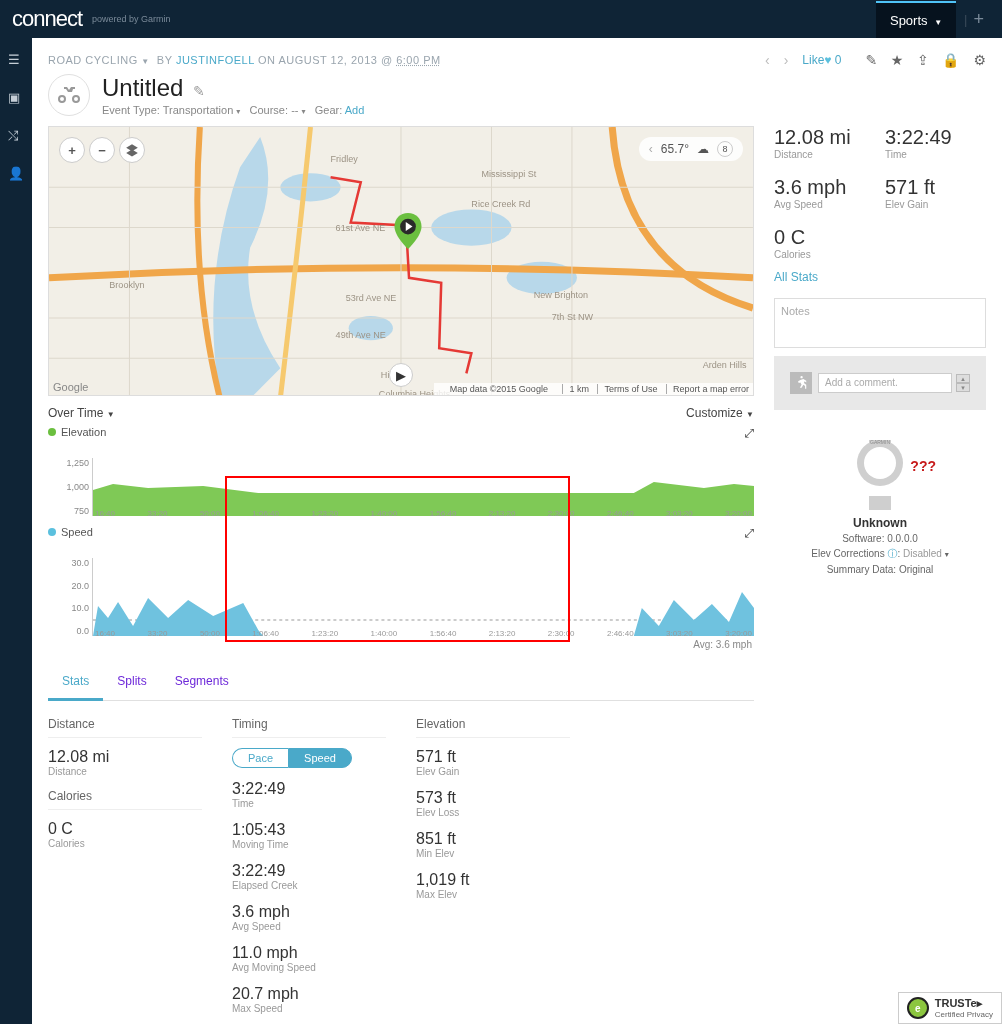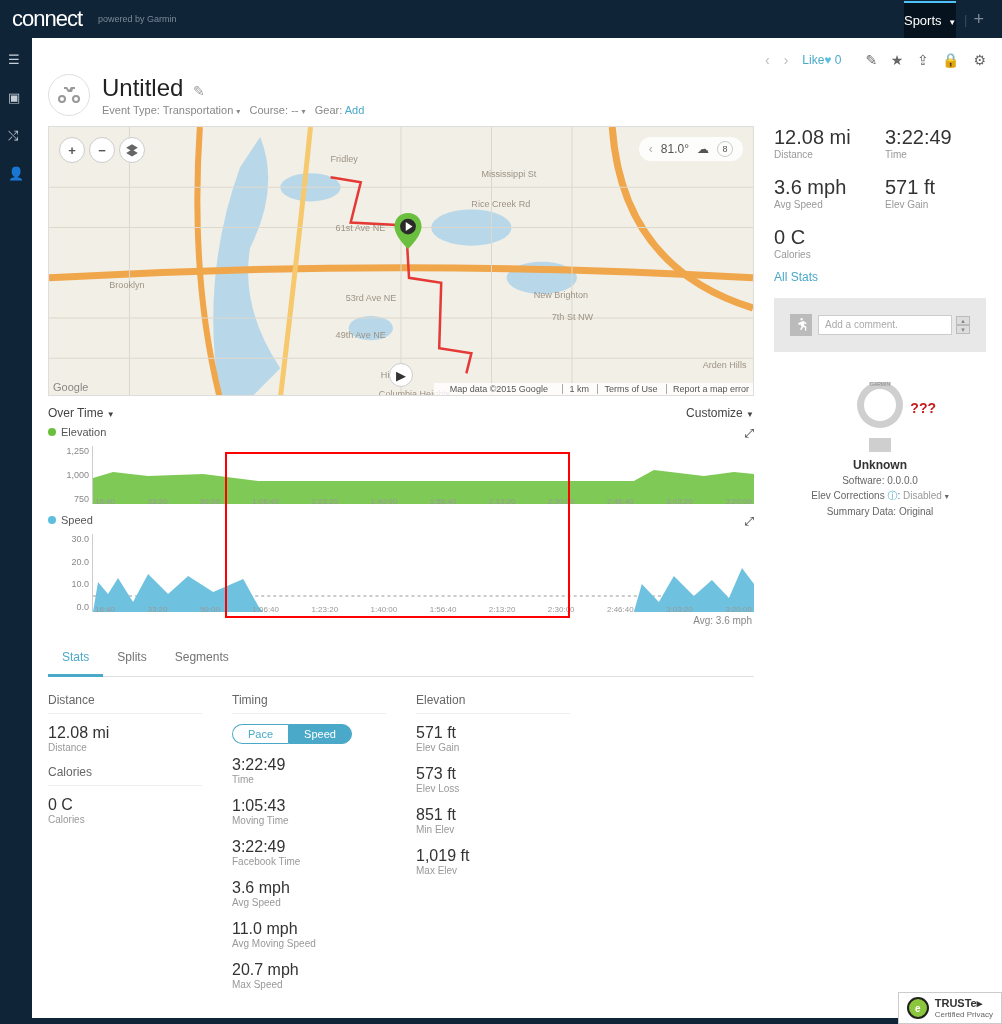--- a/index.html
+++ b/index.html
@@ -1,22 +1,22 @@
 <!DOCTYPE html>
 <html><head>
 <meta charset="utf-8">
 <style>
 * { margin:0; padding:0; box-sizing:border-box; font-family:"Helvetica Neue",Arial,sans-serif; }
 body { background:#0f2436; color:#333; font-size:13px; }
 .app { display:flex; flex-direction:column; min-height:1024px; }
 .topbar { height:38px; background:#0f2436; display:flex; align-items:center; padding:0 12px; color:#fff; }
 .logo { font-size:22px; font-weight:300; letter-spacing:-1px; }
-.logo-sub { font-size:9px; color:#7a8a99; margin-left:16px; }
+.logo-sub { font-size:9px; color:#7a8a99; margin-left:10px; }
 .topbar-spacer { flex:1; }
-.sports-tab { background:#06121e; color:#fff; padding:10px 0; font-size:13px; border-top:2px solid #4fc3f7; margin-right:8px; }
+.sports-tab { background:#06121e; color:#fff; padding:10px 14px; font-size:13px; border-top:2px solid #4fc3f7; margin-right:8px; }
 .plus-icon { color:#7a8a99; font-size:18px; padding:0 6px; cursor:pointer; }
 
 .main-row { display:flex; flex:1; }
 .sidebar-left { width:32px; background:#0f2436; display:flex; flex-direction:column; align-items:center; padding-top:14px; gap:22px; }
 .sidebar-left .ico { color:#c5ced6; width:16px; height:16px; cursor:pointer; }
 
 .content { flex:1; background:#fff; display:flex; flex-direction:column; }
 .breadcrumb-row { display:flex; align-items:center; padding:14px 16px 0 16px; }
 .breadcrumb { font-size:11px; color:#9aa5ae; letter-spacing:0.5px; text-transform:uppercase; }
 .breadcrumb .by { color:#9aa5ae; }
@@ -61,24 +61,24 @@
 .dot.blue { background:#5bc0de; }
 .expand-icon { position:absolute; right:0; top:0; font-size:12px; color:#333; cursor:pointer;}
 .chart-canvas { position:relative; height:58px; border-left:1px solid #ccc;}
 .chart-canvas.h78 { height:78px; }
 .y-ticks { position:absolute; left:-42px; top:0; bottom:0; width:38px; display:flex; flex-direction:column; justify-content:space-between; font-size:9px; color:#888; text-align:right;}
 .chart-svg { width:100%; height:100%; display:block;}
 .x-ticks { position:absolute; left:0; right:0; bottom:-2px; display:flex; justify-content:space-between; font-size:8px; color:#999; padding:0 2px;}
 .x-ticks span { pointer-events:none; }
 .avg-label { position:absolute; right:2px; bottom:-14px; font-size:10px; color:#888; }
 .redbox { position:absolute; border:2px solid red; top:-8px; bottom:-6px; left:25%; width:49%; }
-.chart-wrap { position:relative; padding-left:44px; margin-top:8px;text-decoration:underline;}
+.chart-wrap { position:relative; padding-left:44px; margin-top:20px;text-decoration:underline;}
 
 .tabs { display:flex; border-bottom:1px solid #e0e0e0; margin-top:28px; font-size:12px; }
-.tab { padding:10px 14px; color:#737373; cursor:pointer; }
+.tab { padding:10px 14px; color:#6d28d9; cursor:pointer; }
 .tab.active { color:#4aa9c9; border-bottom:3px solid #4aa9c9; margin-bottom:-1px;}
 
 .stats-grid { display:flex; padding-top:16px; gap:30px; }
 .stats-col { flex:1; }
 .sec-h { font-size:12px; color:#666; border-bottom:1px solid #eee; padding-bottom:6px; margin-bottom:10px;}
 .pill-row { margin-bottom:12px;}
 .pill { display:inline-block; padding:3px 15px; font-size:11px; border:1px solid #4aa9c9; color:#4aa9c9; cursor:pointer;}
 .pill.left { border-radius:12px 0 0 12px; border-right:none;}
 .pill.right { border-radius:0 12px 12px 0;}
 .pill.sel { background:#4aa9c9; color:#fff; }
@@ -131,20 +131,30 @@
   <div class="main-row">
     <div class="sidebar-left">
       <span class="ico">☰</span>
       <span class="ico">▣</span>
       <span class="ico">⤭</span>
       <span class="ico">👤</span>
     </div>
 
     <div class="content">
       <div class="breadcrumb-row">
+        <div class="breadcrumb">
+          <span>ROAD CYCLING</span>
+          <span style="font-size:8px;">▼</span>
+          &nbsp;<span class="by">BY</span>
+          <span class="user">JUSTINFOELL</span>
+          <span>ON</span>
+          <span>AUGUST 12, 2013</span>
+          <span>@</span>
+          <span class="time">6:00 PM</span>
+        </div>
         <div class="bc-actions">
           <span class="chev">‹</span>
           <span class="chev">›</span>
           <span class="like">
             <span>Like</span><span class="heart">♥</span>
             <span>0</span>
           </span>
           <span class="bc-icons">
             <span>✎</span>
             <span>★</span>
@@ -224,21 +234,21 @@
               <div class="mz">+</div>
               <div class="mz">−</div>
               <div class="mz">
                 <svg width="14" height="14" viewBox="0 0 24 24" fill="#666">
                     <path d="M12 2l10 6-10 6L2 8l10-6zm0 9l10 6-10 6-10-6 10-6z"></path>
                   </svg>
               </div>
             </div>
             <div class="map-weather">
               <span style="color:#aaa;">‹</span>
-              <span>81.0°</span>
+              <span>65.7°</span>
               <span>☁</span>
               <span style="border:1px solid #ccc;border-radius:50%;width:16px;height:16px;display:inline-flex;align-items:center;justify-content:center;font-size:9px;">8</span>
             </div>
             <div class="marker">
               <svg viewBox="0 0 24 32">
                   <path fill="#6bbf3f" d="M12 0C5 0 0 5 0 12c0 9 12 20 12 20s12-11 12-20C24 5 19 0 12 0z"></path>
                   <circle cx="12" cy="12" r="7" fill="#2a2a2a"></circle>
                   <path fill="#fff" d="M10 8l6 4-6 4z"></path>
                 </svg>
             </div>
@@ -347,21 +357,21 @@
             <div class="stats-col">
               <div class="sec-h">Timing</div>
               <div class="pill-row">
                 <span class="pill left">Pace</span><span class="pill right sel">Speed</span>
               </div>
               <div class="stat-v">3:22:49</div>
                 <div class="stat-l">Time</div>
               <div class="stat-v">1:05:43</div>
                 <div class="stat-l">Moving Time</div>
               <div class="stat-v">3:22:49</div>
-                <div class="stat-l">Facebook Time</div>
+                <div class="stat-l">Elapsed Creek</div>
               <div class="stat-v">3.6 mph</div>
                 <div class="stat-l">Avg Speed</div>
               <div class="stat-v">11.0 mph</div>
                 <div class="stat-l">Avg Moving Speed</div>
               <div class="stat-v">20.7 mph</div>
                 <div class="stat-l">Max Speed</div>
             </div>
             <div class="stats-col">
               <div class="sec-h">Elevation</div>
               <div class="stat-v">571 ft</div>
@@ -394,20 +404,21 @@
             <div>
                 <div class="stat-v">571 ft</div>
                 <div class="stat-l">Elev Gain</div>
               </div>
             <div>
                 <div class="stat-v">0 C</div>
                 <div class="stat-l">Calories</div>
               </div>
           </div>
           <a class="all-stats-link">All Stats</a>
+          <div class="notes-box">Notes</div>
           <div class="comment-box">
             <div class="comment-icon">
                 <svg viewBox="0 0 24 24">
                   <path d="M13 4a2 2 0 100-4 2 2 0 000 4zm-2 3L7 9l1 3 3-1 2 4-3 5h3l3-5 3 2v5h2v-7l-4-3 1-3 3 2V8l-5-3-5 2z"></path>
                 </svg>
               </div>
             <div class="comment-input">Add a comment.</div>
             <div class="comment-steps">
                 <div>▴</div>
                 <div>▾</div>

